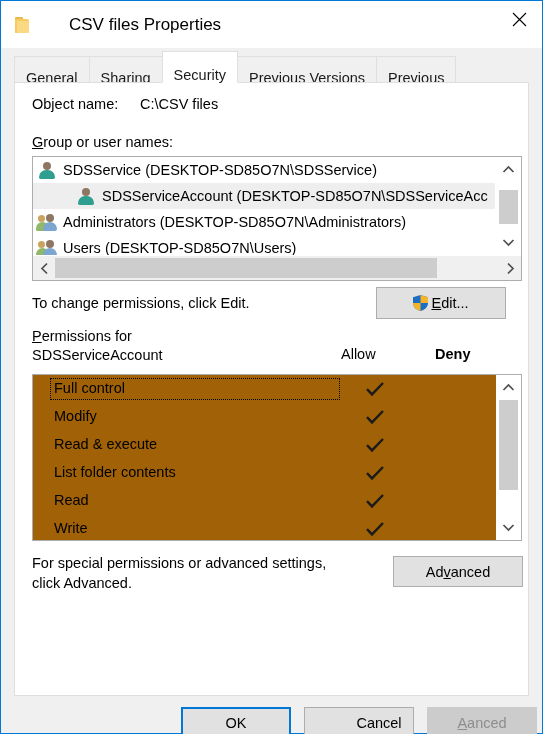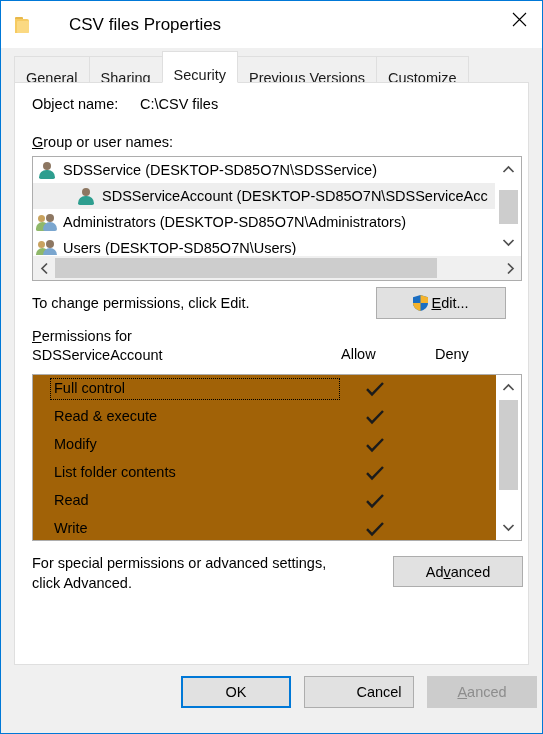--- a/index.html
+++ b/index.html
@@ -336,20 +336,21 @@
     position: absolute;
     left: 326px;
     top: 263px;
     font-size: 14.5px;
   }
   .perm-head-deny {
     position: absolute;
     left: 420px;
     top: 263px;
     font-size: 14.5px;
+    font-weight: bold;
   }
 
   
   .permlist {
     position: absolute;
     left: 17px;
     top: 291px;
     width: 490px;
     height: 167px;
     background: #a16207;
@@ -419,21 +420,21 @@
   .btn-advanced {
     position: absolute;
     left: 378px;
     top: 473px;
     width: 130px;
     height: 31px;
   }
 
   
   .footer {
-    height: 68px;
+    height: 37px;
     flex: 0 0 auto;
     position: relative;
   }
   .btn-ok {
     position: absolute;
     left: 180px;
     top: 11px;
     width: 110px;
     height: 32px;
     border: 2px solid #0078d7;
@@ -474,21 +475,21 @@
         <path d="M1 1 L14 14 M14 1 L1 14" stroke="#000000" stroke-width="1.1" fill="none"></path>
       </svg>
     </div>
   </div>
 
   <div class="tabstrip">
     <div class="tab-item">General</div>
     <div class="tab-item">Sharing</div>
     <div class="tab-item active">Security</div>
     <div class="tab-item">Previous Versions</div>
-    <div class="tab-item">Customize</div>
+    <div class="tab-item">Previous</div>
   </div>
 
   <div class="tabpage">
 
     <div class="row-objectname">
       <span class="label">Object name:</span><span>C:\CSV files</span>
     </div>
 
     <div class="label-groups"><span class="acc">G</span><span>roup or user names:</span></div>
 
@@ -594,31 +595,31 @@
           <span class="pname">Full control</span>
           <span class="perm-check-allow">
             <svg width="20" height="16" viewBox="0 0 20 16">
                 <path d="M2 8.2 L7 13.4 L18 2" stroke="#1b1b1b" stroke-width="2.4" fill="none"></path>
               </svg>
           </span>
           <span class="perm-check-deny"></span>
         </div>
 
         <div class="perm-row">
-          <span class="pname">Read &amp; execute</span>
+          <span class="pname">Modify</span>
           <span class="perm-check-allow">
             <svg width="20" height="16" viewBox="0 0 20 16">
                 <path d="M2 8.2 L7 13.4 L18 2" stroke="#1b1b1b" stroke-width="2.4" fill="none"></path>
               </svg>
           </span>
           <span class="perm-check-deny"></span>
         </div>
 
         <div class="perm-row">
-          <span class="pname">Modify</span>
+          <span class="pname">Read &amp; execute</span>
           <span class="perm-check-allow">
             <svg width="20" height="16" viewBox="0 0 20 16">
                 <path d="M2 8.2 L7 13.4 L18 2" stroke="#1b1b1b" stroke-width="2.4" fill="none"></path>
               </svg>
           </span>
           <span class="perm-check-deny"></span>
         </div>
 
         <div class="perm-row">
           <span class="pname">List folder contents</span>

